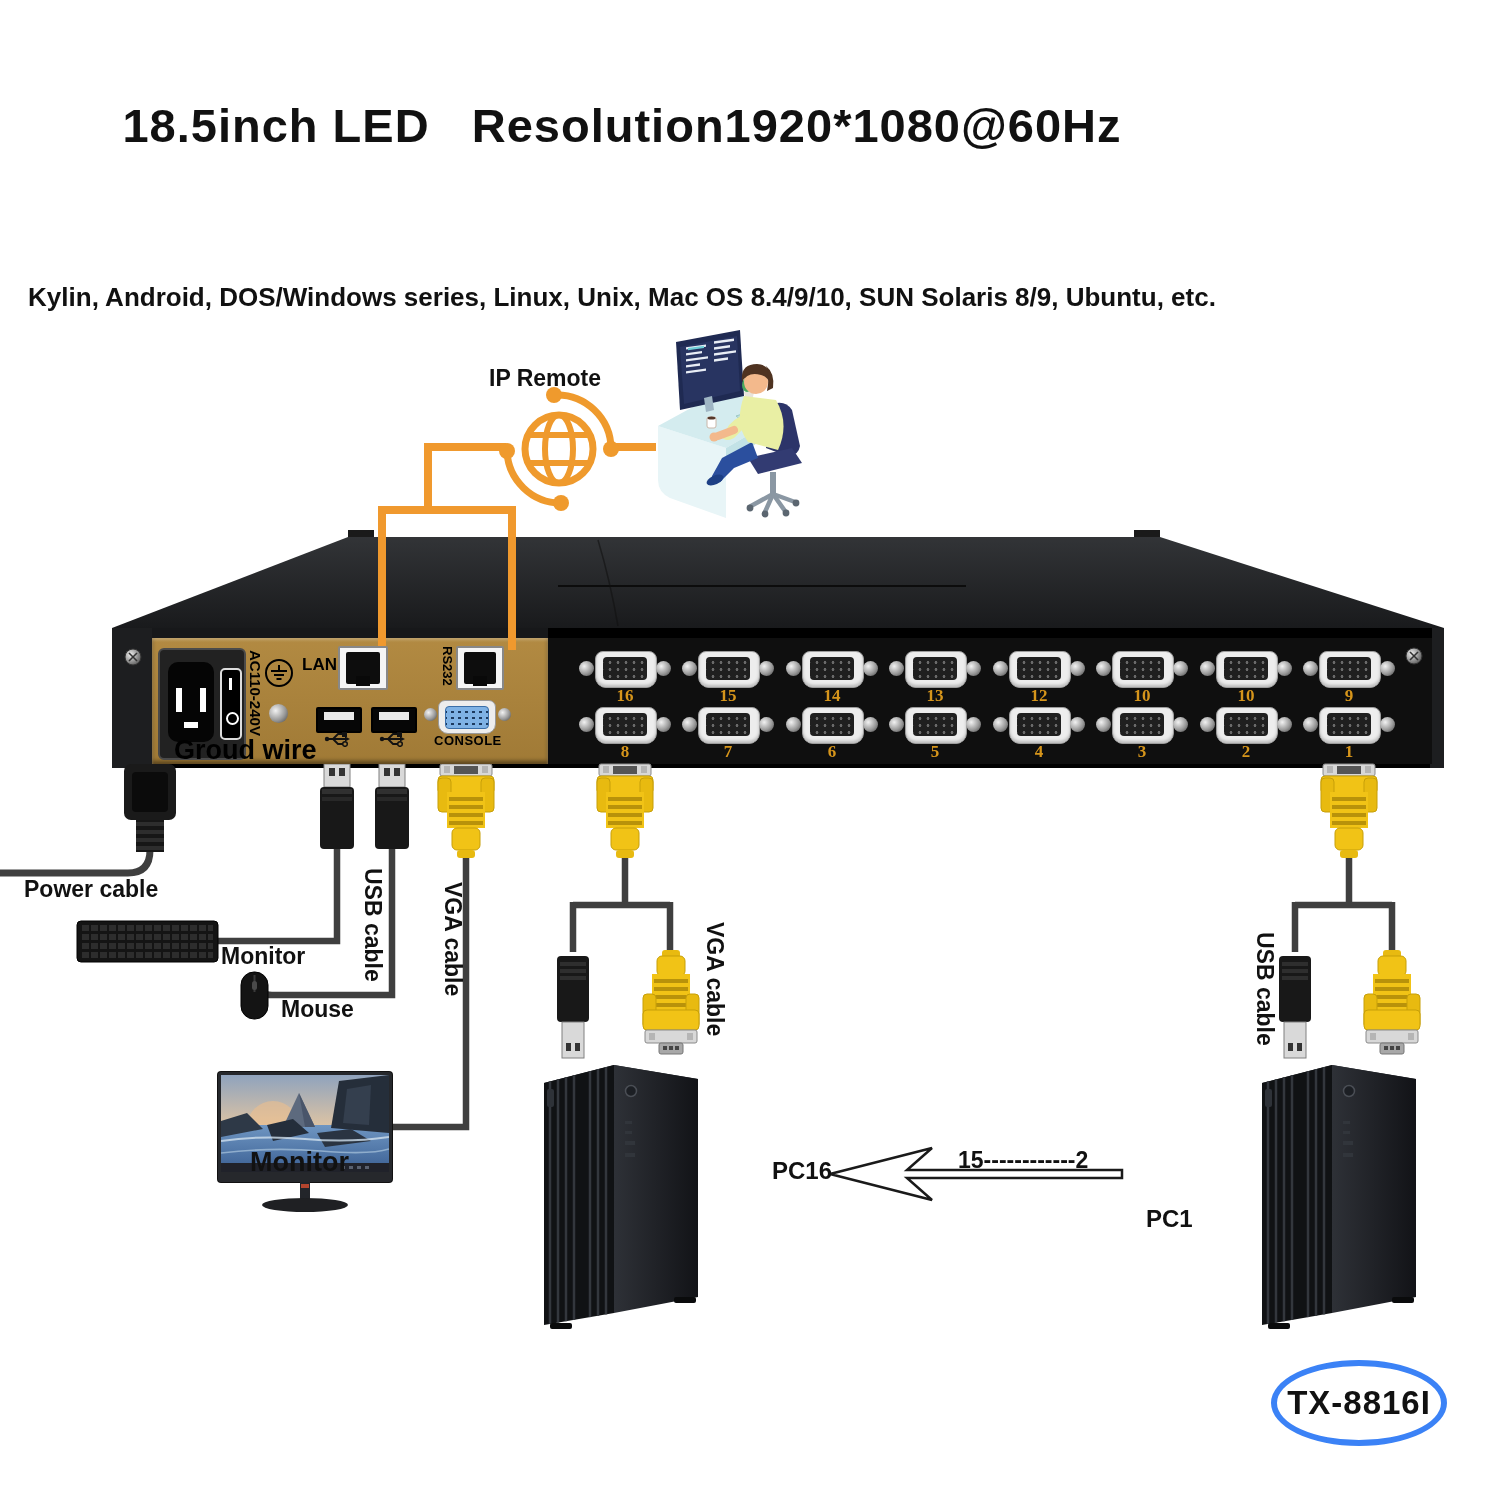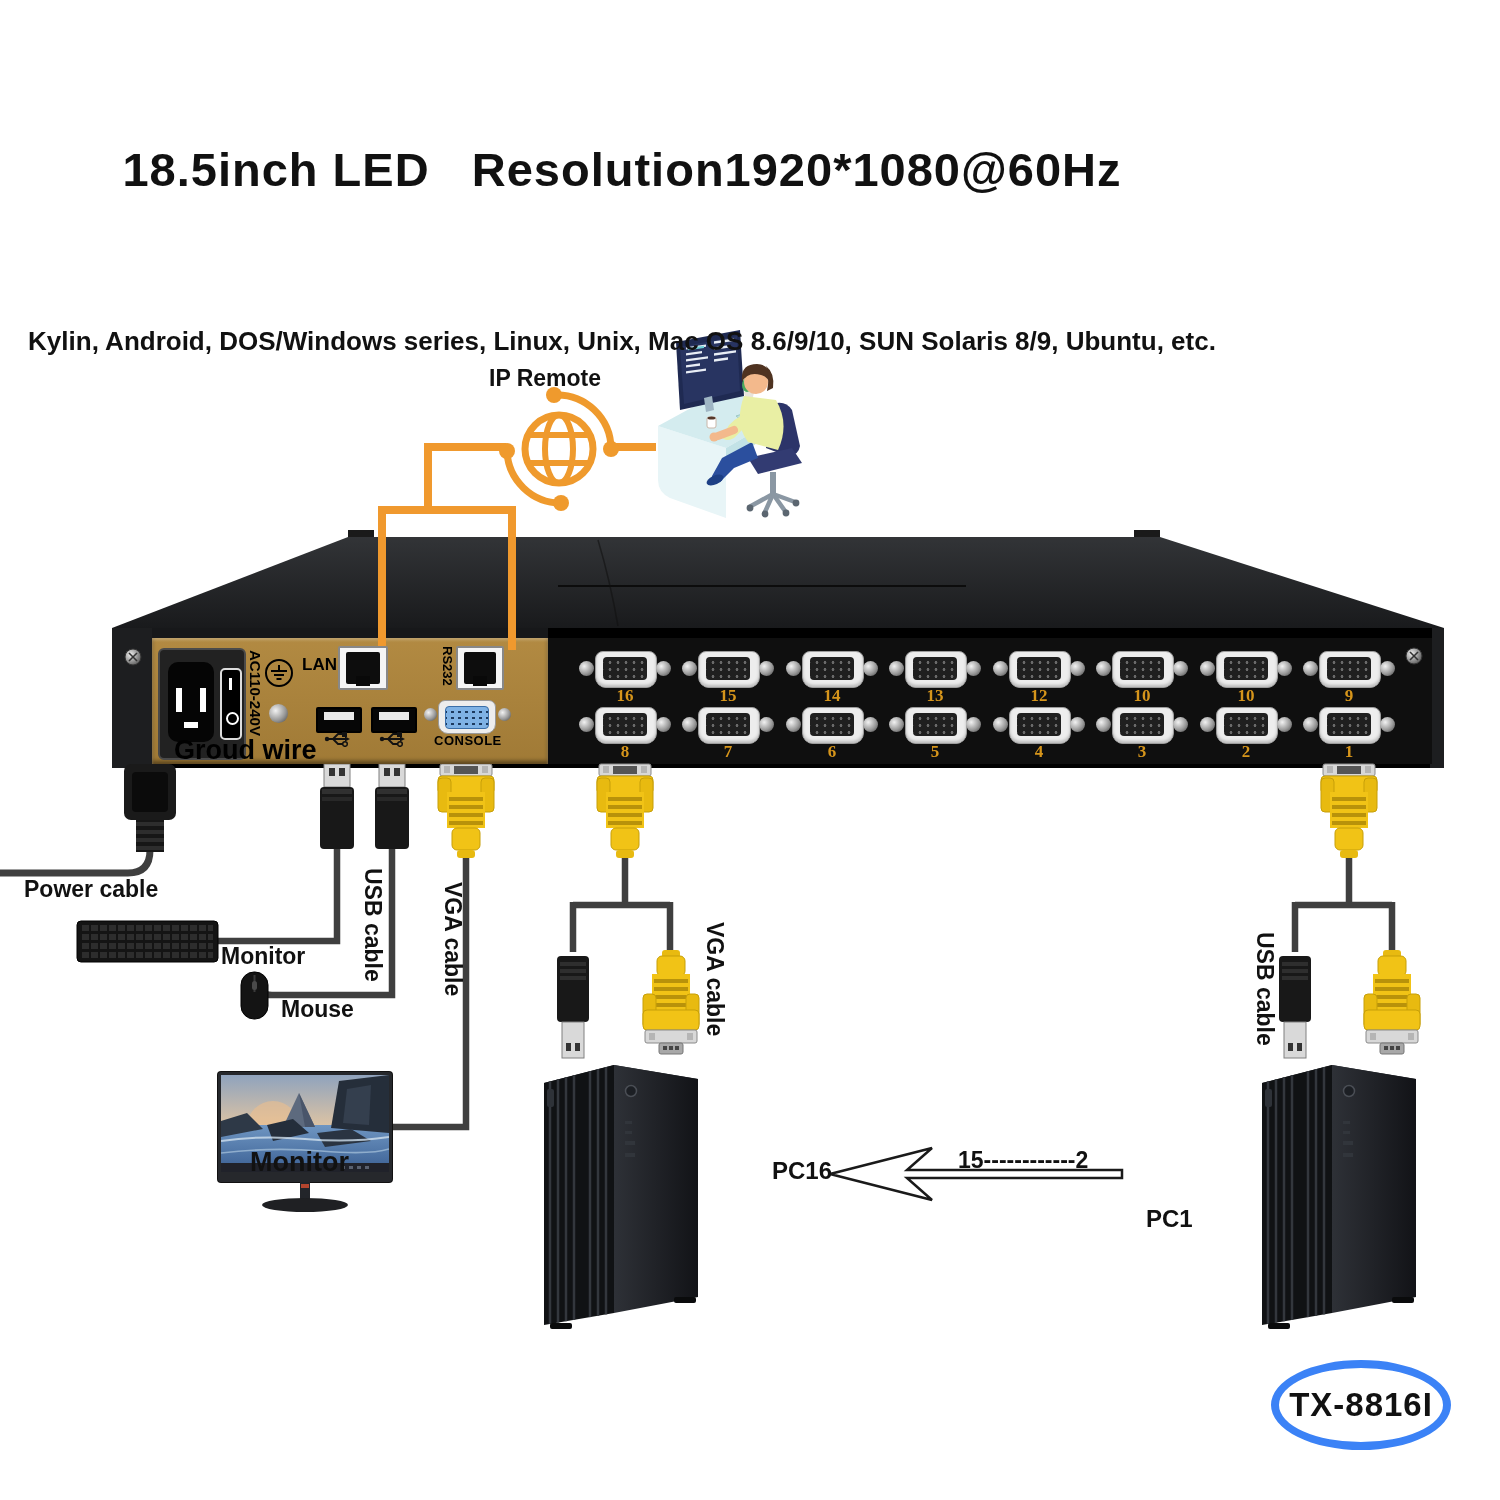--- a/index.html
+++ b/index.html
@@ -1,21 +1,21 @@
 <!DOCTYPE html>
 <html><head>
 <meta charset="utf-8">
 <style>
   html,body{margin:0;padding:0;background:#fff;}
   #canvas{position:relative;width:1500px;height:1500px;background:#fff;overflow:hidden;
           font-family:"Liberation Sans","DejaVu Sans",sans-serif;}
   .abs{position:absolute;}
   .lbl{position:absolute;font-weight:bold;color:#111;white-space:pre;line-height:1.1;}
   .v{writing-mode:vertical-rl;text-orientation:sideways;}
-  .center{left:0;width:1244px;text-align:center;margin-top:44px;}
+  .center{left:0;width:1244px;text-align:center;}
   
   .gold-panel{position:absolute;left:152px;top:638px;width:396px;height:126px;
               background:linear-gradient(180deg,#b28a42,#a07a36);overflow:hidden;
               box-shadow:inset 0 2px 3px rgba(255,255,255,.25), inset 0 -3px 4px rgba(0,0,0,.45);}
   .rj45{position:absolute;background:#f5f5f5;border:2px solid #888;border-radius:2px;}
   .rj45 .plug{position:absolute;left:14%;top:10%;width:72%;height:80%;background:#0d0d0d;border-radius:2px;}
   .rj45 .tab{position:absolute;left:35%;top:70%;width:30%;height:26%;background:#090909;}
   .orange-stub{position:absolute;width:8px;height:12px;background:#f0992e;top:0;}
   .usb-port{position:absolute;width:42px;height:22px;background:#060606;border:2px solid #000;border-radius:2px;}
   .usb-port .tongue{position:absolute;left:14%;top:14%;width:72%;height:34%;background:#e8e8e8;}
@@ -31,21 +31,21 @@
   .pnum{position:absolute;width:92px;text-align:center;font-family:"Liberation Serif","DejaVu Serif",serif;
         font-weight:bold;font-size:17px;color:#d6951b;}
   .console-bezel{position:absolute;left:286px;top:62px;width:56px;height:32px;background:#ededed;border:1px solid #999;
         border-radius:7px 7px 10px 10px;}
   .console-bezel .blue{position:absolute;left:6px;top:5px;width:42px;height:21px;background:#7fb2e5;border-radius:4px;
         border:1px solid #3a6ea8;background-image:radial-gradient(#1d3a5f 1.2px,transparent 1.5px);background-size:7px 6px;background-position:3px 2px;}
   
   .mon-frame{position:absolute;left:218px;top:1072px;width:174px;height:110px;background:#26282c;border-radius:3px;
         box-shadow:0 0 0 1px #111;}
   .mon-screen{position:absolute;left:3px;top:3px;width:168px;height:97px;overflow:hidden;background:#4d76a8;}
-  .badge{position:absolute;left:1271px;top:1360px;width:164px;height:74px;border:8px solid #3b82f6;border-radius:50%;
+  .badge{position:absolute;left:1271px;top:1360px;width:164px;height:74px;border:6px solid #3b82f6;border-radius:50%;
         display:flex;align-items:center;justify-content:center;font-weight:bold;font-size:33px;color:#111;letter-spacing:1px;}
 </style>
 </head>
 <body>
 
 <div id="canvas">
 
   <svg class="abs" style="left:0;top:0" width="1500" height="1500" viewBox="0 0 1500 1500">
     <defs>
       <linearGradient id="topG" x1="0" y1="0" x2="0" y2="1">
@@ -512,21 +512,21 @@
   <span class="pnum" style="left:579px;top:742px;">8</span>
   <span class="pnum" style="left:682px;top:742px;">7</span>
   <span class="pnum" style="left:786px;top:742px;">6</span>
   <span class="pnum" style="left:889px;top:742px;">5</span>
   <span class="pnum" style="left:993px;top:742px;">4</span>
   <span class="pnum" style="left:1096px;top:742px;">3</span>
   <span class="pnum" style="left:1200px;top:742px;">2</span>
   <span class="pnum" style="left:1303px;top:742px;">1</span>
 
   <div class="lbl center" style="top:100px;font-size:47px;letter-spacing:1px;">18.5inch LED   Resolution1920*1080@60Hz</div>
-  <div class="lbl center" style="top:283px;font-size:26px;font-weight:600;">Kylin, Android, DOS/Windows series, Linux, Unix, Mac OS 8.6/9/10, SUN Solaris 8/9, Ubuntu, etc.</div>
+  <div class="lbl center" style="top:283px;font-size:26px;font-weight:600;">Kylin, Android, DOS/Windows series, Linux, Unix, Mac OS 8.4/9/10, SUN Solaris 8/9, Ubuntu, etc.</div>
 
   <div class="lbl" style="left:489px;top:366px;font-size:23px;">IP Remote</div>
   <div class="lbl" style="left:24px;top:877px;font-size:23px;">Power cable</div>
   <div class="lbl" style="left:221px;top:944px;font-size:23px;">Monitor</div>
   <div class="lbl" style="left:281px;top:997px;font-size:23px;">Mouse</div>
   <div class="lbl v" style="left:360px;top:868px;height:115px;font-size:23px;">USB cable</div>
   <div class="lbl v" style="left:440px;top:882px;height:120px;font-size:23px;">VGA cable</div>
   <div class="lbl v" style="left:702px;top:922px;height:120px;font-size:23px;">VGA cable</div>
   <div class="lbl v" style="left:1252px;top:932px;height:118px;font-size:23px;">USB cable</div>
 

